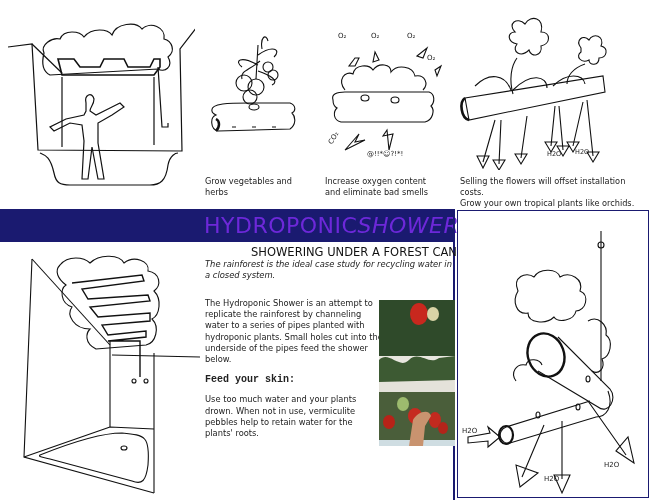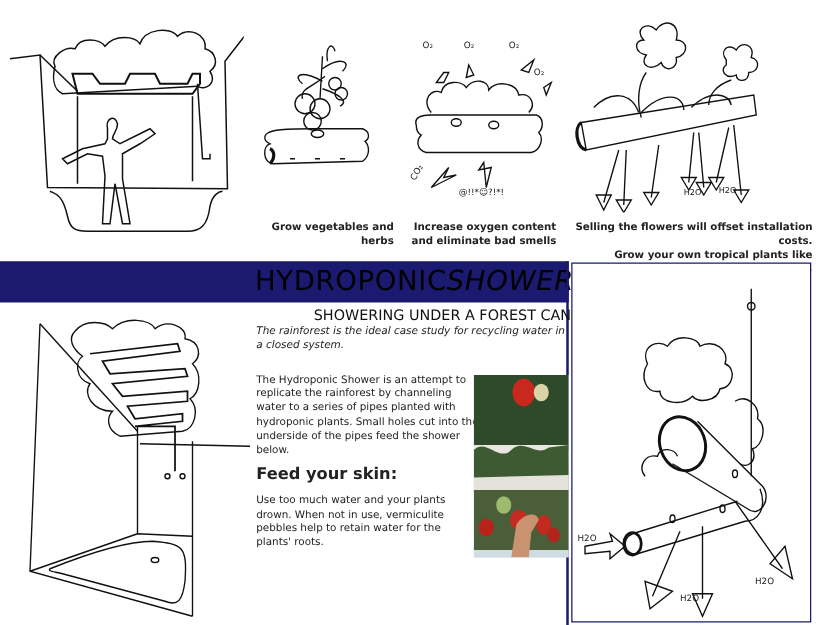--- a/index.html
+++ b/index.html
@@ -1,30 +1,30 @@
 <!DOCTYPE html>
 <html><head>
 <meta charset="utf-8">
 <style>
   html,body{margin:0;padding:0;background:#fff;}
   body{width:653px;height:500px;position:relative;overflow:hidden;font-family:"DejaVu Sans","Liberation Sans",sans-serif;color:#222;}
   .abs{position:absolute;}
   .sketch svg{display:block;}
-  .caption{position:absolute;font-size:8.2px;line-height:11px;text-align:right;color:#222;font-weight:bold;}
+  .caption{position:absolute;font-size:8.2px;line-height:11px;text-align:left;color:#222;}
   .banner{position:absolute;left:0;top:209px;width:455px;height:33px;background:#1a1a70;}
-  .banner-title{position:absolute;left:204px;top:212px;font-size:22px;letter-spacing:0.5px;color:#000000;line-height:28px;white-space:nowrap;}
+  .banner-title{position:absolute;left:204px;top:212px;font-size:22px;letter-spacing:0.5px;color:#6d28d9;line-height:28px;white-space:nowrap;}
   .banner-title .b{font-weight:normal;}
   .banner-title .i{font-style:italic;}
   .vline{position:absolute;left:453px;top:209px;width:2px;height:291px;background:#1a1a70;}
   .panel{position:absolute;left:457px;top:210px;width:190px;height:286px;border:1.5px solid #1a1a70;background:#fff;}
   .subtitle{position:absolute;left:205px;top:245px;font-size:11.5px;color:#111;white-space:nowrap;margin-left:46px;}
   .lead{position:absolute;left:205px;top:259px;width:250px;font-size:8.4px;line-height:11px;font-style:italic;color:#222;}
   .body{position:absolute;left:205px;top:298px;width:178px;font-size:8.3px;line-height:11.2px;color:#222;}
   .body p{margin:0 0 9px 0;}
-  .body h4{margin:0;font-size:13px;font-weight:bold;}
+  .body h4{margin:0;font-size:10px;font-weight:bold;font-family:Liberation Mono, monospace;}
   .photo{position:absolute;left:379px;top:300px;width:76px;height:146px;overflow:hidden;background:#c8d6da;}
 </style>
 </head>
 <body>
 
 <div class="abs sketch" style="left:0;top:15px;width:195px;height:175px;">
   <svg width="195" height="175" viewBox="0 0 195 175" fill="none" stroke="#111" stroke-width="1.2">
     <path d="M8 32 L32 29 L38 135 L182 136 L180 34 L197 12"></path>
     <path d="M32 29 L62 58"></path>
     <path d="M44 38 C40 30 52 22 60 24 C64 14 80 16 84 22 C92 12 108 14 112 20 C116 8 136 6 142 14 C150 6 166 12 164 24 C172 26 176 36 168 42 C174 52 164 58 158 54 L50 60 C42 56 42 46 44 38 Z"></path>

